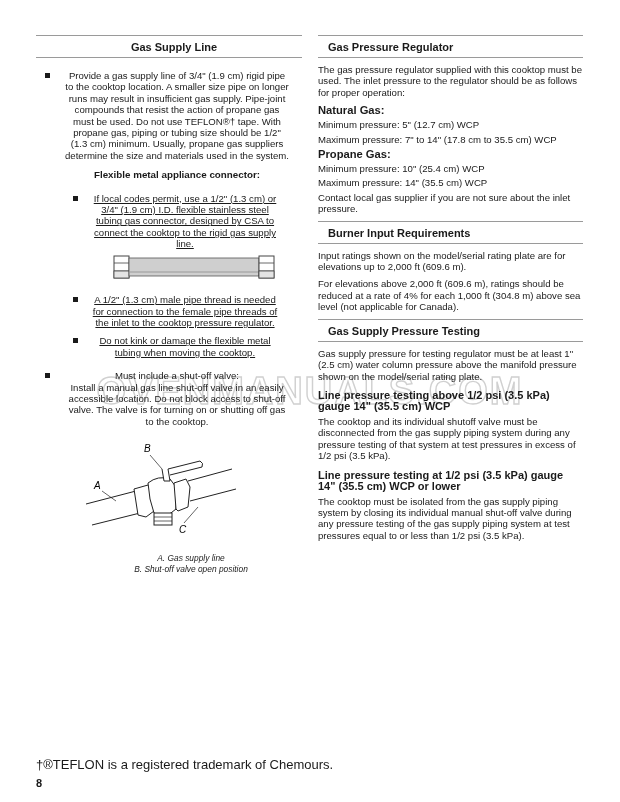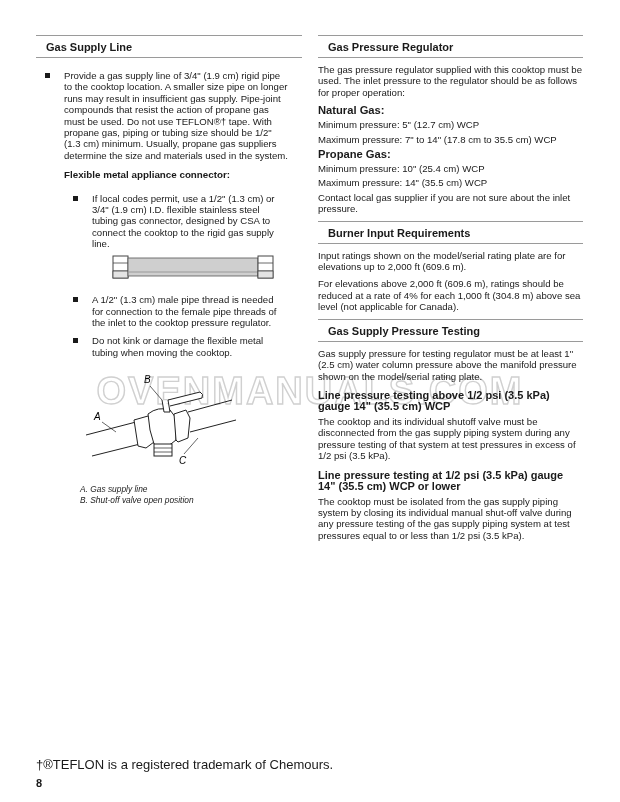--- a/index.html
+++ b/index.html
@@ -1,30 +1,30 @@
 <!DOCTYPE html>
 <html><head>
 <meta charset="utf-8">
 <style>
   html, body { margin: 0; padding: 0; background: #ffffff; }
   body { width: 620px; height: 802px; position: relative; overflow: hidden;
          font-family: "Liberation Sans", sans-serif; color: #1a1a1a; }
   .col { position: absolute; top: 35px; }
-  .col-left { left: 36px; width: 266px; }
+  .col-left { left: 36px; width: 266px; text-align: center; }
   .col-right { left: 318px; width: 265px; }
   .sec-head { border-top: 1.5px solid #9a9a9a; border-bottom: 1.5px solid #9a9a9a;
               padding: 5px 0 4px 10px; font-weight: bold; font-size: 11px; margin-bottom: 6px; }
   p { margin: 0 0 6px 0; font-size: 9.6px; line-height: 11.4px; }
   .h3 { font-weight: bold; font-size: 11.2px; line-height: 12px; margin: 0 0 3px 0; }
   .h3b { font-weight: bold; font-size: 11px; line-height: 11.5px; margin: 8px 0 3px 0; }
   .compact { margin-bottom: 3px; }
   ul.sq { list-style: none; margin: 12px; padding: 0; }
   ul.sq > li { position: relative; padding-left: 16px; font-size: 9.6px; line-height: 11.4px; margin-bottom: 7px; }
   ul.sq > li::before { content: ""; position: absolute; left: -3px; top: 3px; width: 5px; height: 5px; background: #1a1a1a; }
-  ul.sq.inner > li { padding-left: 16px; }
+  ul.sq.inner > li { padding-left: 16px; text-decoration: underline; }
   .subhead { font-weight: bold; font-size: 9.8px; margin: 8px 0 7px 0; }
   .connector { margin: 5px 0 11px 20px; }
   .valve-fig { margin: 8px 0 0 0; }
   .captions { margin-left: 44px; font-style: italic; font-size: 8.4px; line-height: 11.2px; }
   .captions div { white-space: nowrap; }
   .footnote { position: absolute; left: 36px; top: 757px; font-size: 13px; }
   .page-num { position: absolute; left: 36px; top: 777px; font-size: 11px; font-weight: bold; }
   .watermark { position: absolute; left: 0; top: 370px; width: 620px; text-align: center;
                font-size: 38px; font-weight: bold; letter-spacing: 2px; color: rgba(255,255,255,0);
                -webkit-text-stroke: 1.4px #d0d0d0; pointer-events: none; white-space: nowrap; }
@@ -54,20 +54,24 @@
               <rect x="146" y="1" width="15" height="22" fill="#fff" stroke="#444" stroke-width="1"></rect>
               <line x1="146" y1="8" x2="161" y2="8" stroke="#444" stroke-width="0.8"></line>
               <line x1="146" y1="16" x2="161" y2="16" stroke="#444" stroke-width="0.8"></line>
               <rect x="146" y="16" width="15" height="7" fill="#e4e4e4" stroke="#444" stroke-width="0.8"></rect>
             </svg>
           </div>
         </li>
         <li>A 1/2" (1.3 cm) male pipe thread is needed for connection to the female pipe threads of the inlet to the cooktop pressure regulator.</li>
         <li>Do not kink or damage the flexible metal tubing when moving the cooktop.</li>
       </ul>
+    </li>
+    <li>
+      <div>Must include a shut-off valve:</div>
+      <div>Install a manual gas line shut-off valve in an easily accessible location. Do not block access to shut-off valve. The valve is for turning on or shutting off gas to the cooktop.</div>
     </li>
   </ul>
 
   <div class="valve-fig">
     <svg width="266" height="110" viewBox="0 0 266 110">
 
       <line x1="50" y1="65" x2="100" y2="52" stroke="#222" stroke-width="1"></line>
       <line x1="56" y1="86" x2="104" y2="74" stroke="#222" stroke-width="1"></line>
 
       <path d="M98 50 L112 46 L118 54 L118 72 L110 78 L102 76 Z" fill="#fff" stroke="#222" stroke-width="1"></path>

